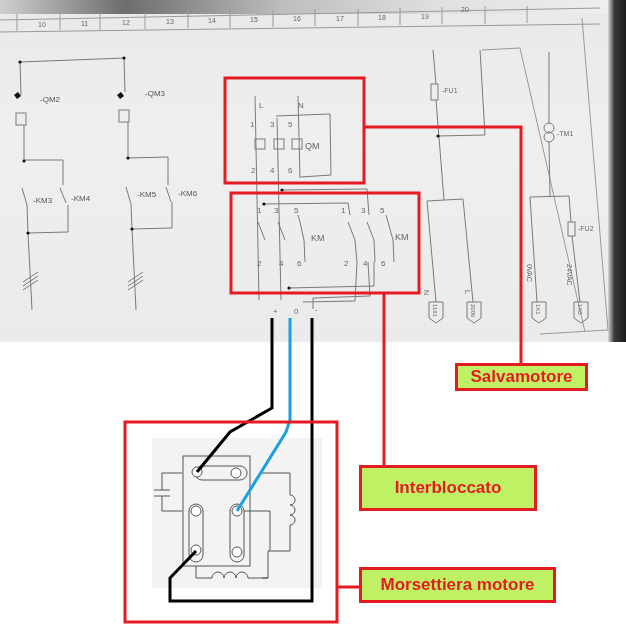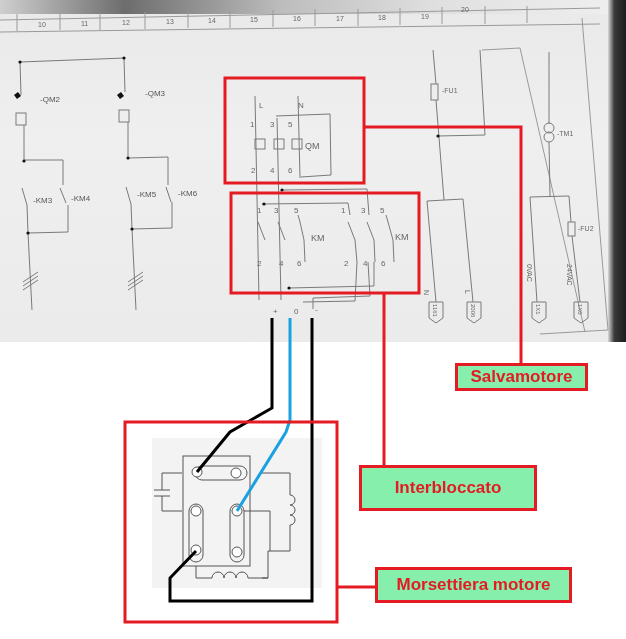--- a/index.html
+++ b/index.html
@@ -4,21 +4,21 @@
   <style>
     html, body { margin: 0; padding: 0; background: #ffffff; }
     body { width: 626px; height: 639px; position: relative; overflow: hidden; font-family: "Liberation Sans", sans-serif; }
     #canvas { position: absolute; left: 0; top: 0; width: 626px; height: 639px; }
     .photo-bg { position: absolute; left: 0; top: 0; width: 626px; height: 342px; background: linear-gradient(180deg, #e9e9e9 0%, #efefef 40%, #ebebeb 100%); }
     .photo-top { position: absolute; left: 0; top: 0; width: 626px; height: 14px; background: linear-gradient(90deg, #cfcfcf 0%, #6d6d6d 20%, #bdbdbd 45%, #e0e0e0 70%, #f0f0f0 100%); }
     .photo-right { position: absolute; left: 608px; top: 0; width: 18px; height: 342px; background: linear-gradient(90deg, #d9d9d9 0%, #3a3a3a 35%, #1c1c1c 100%); }
     svg text { font-family: "Liberation Sans", sans-serif; }
     .callout-label {
       position: absolute; box-sizing: border-box;
-      border: 3px solid #e41b23; background: #86efac;
+      border: 3px solid #e41b23; background: #bef264;
       color: #e41b23; font-weight: bold; font-size: 17px;
       display: flex; align-items: center; justify-content: center;
       font-family: "Liberation Sans", sans-serif;
     }
   </style>
 </head>
 <body>
 
 <div class="photo-bg"></div>
 <div class="photo-top"></div>
@@ -245,13 +245,13 @@
     <rect x="231" y="193" width="188" height="100"></rect>
     <rect x="125" y="422" width="212" height="200"></rect>
     <path d="M364 127 L521 127 L521 365"></path>
     <path d="M384 293 L384 466"></path>
     <path d="M337 587 L377 587"></path>
   </g>
 </svg>
 
 <div class="callout-label" style="left:455px; top:363px; width:133px; height:28px;">Salvamotore</div>
 <div class="callout-label" style="left:359px; top:465px; width:178px; height:46px;">Interbloccato</div>
-<div class="callout-label" style="left:375px; top:567px; width:197px; height:36px;text-align:right;">Morsettiera motore</div>
+<div class="callout-label" style="left:359px; top:567px; width:197px; height:36px;text-align:right;">Morsettiera motore</div>
 
 </body></html>

